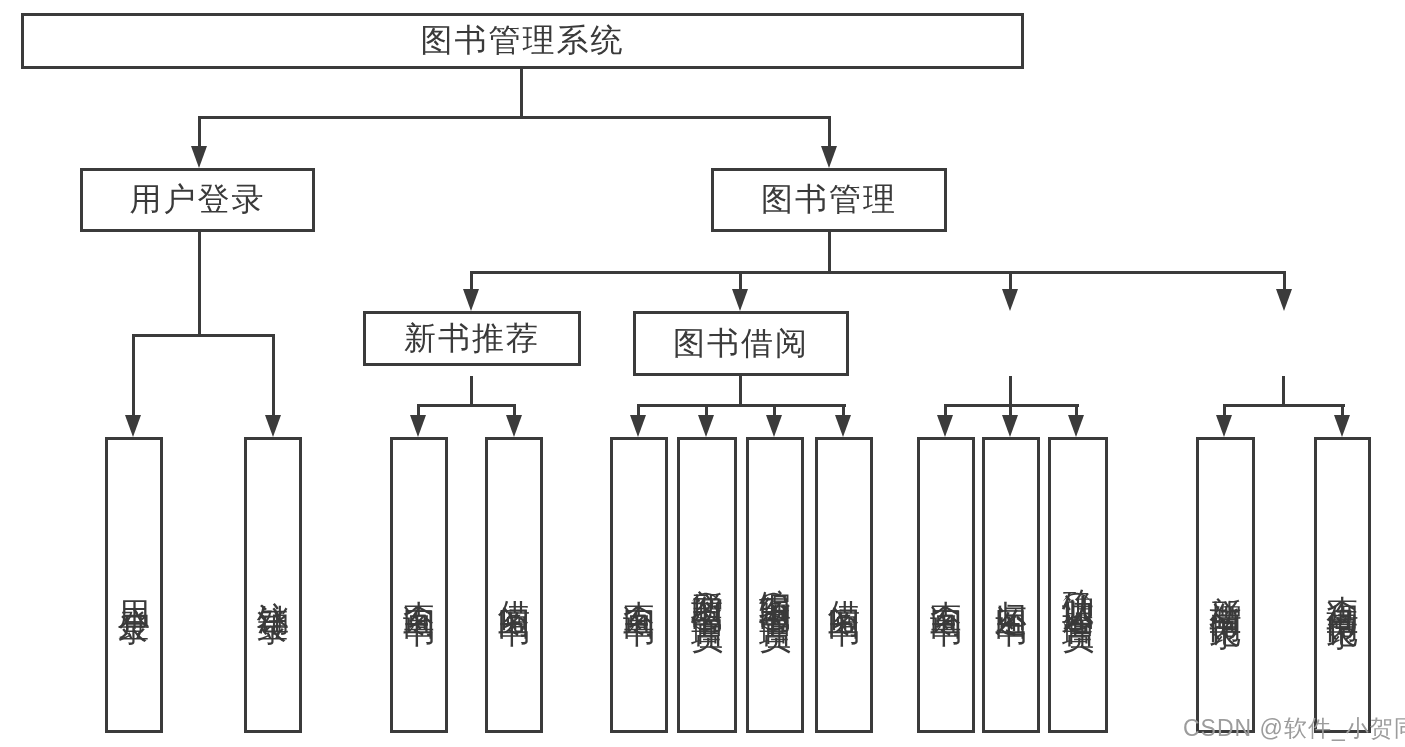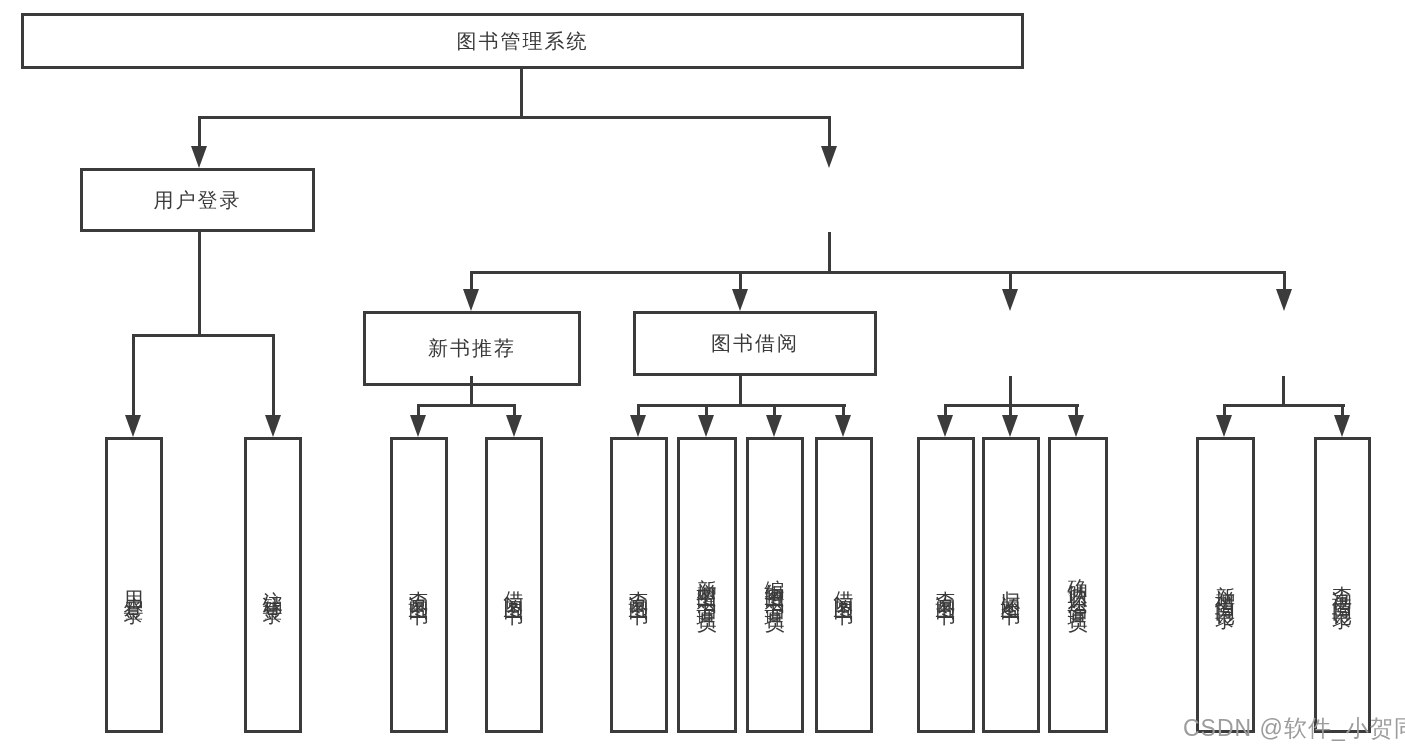--- a/index.html
+++ b/index.html
@@ -3,21 +3,21 @@
 <meta charset="utf-8">
 <style>
   html,body{margin:0;padding:0;background:#ffffff;}
   .canvas{
     position:relative;width:1405px;height:747px;background:#ffffff;
     font-family:"Liberation Sans","DejaVu Sans",sans-serif;color:#3a3a3a;overflow:hidden;
   }
   .node{
     position:absolute;box-sizing:border-box;border:3px solid #3b3b3b;background:#ffffff;
     display:flex;align-items:center;justify-content:center;
-    font-size:20px;letter-spacing:2px;white-space:nowrap;
+    font-size:32px;letter-spacing:2px;white-space:nowrap;
   }
   .leaf span{
     writing-mode:vertical-rl;text-orientation:mixed;
     letter-spacing:5px;line-height:1.1;
   }
   .hline,.vline{position:absolute;background:#3b3b3b;}
   .hline{height:3px;}
   .vline{width:3px;}
   .arrow{
     position:absolute;width:0;height:0;
@@ -35,26 +35,29 @@
 <div class="canvas">
 
   <div class="node" style="left:21px;top:13px;width:1003px;height:56px;">
     <span>图书管理系统</span>
   </div>
 
   <div class="node" style="left:80px;top:168px;width:235px;height:64px;">
     <span>用户登录</span>
   </div>
 
+  <div class="node" style="left:711px;top:168px;width:236px;height:64px;">
+    <span>图书管理</span>
+  </div>
 
-  <div class="node" style="left:363px;top:311px;width:218px;height:75px;">
+  <div class="node" style="left:363px;top:311px;width:218px;height:55px;">
     <span>新书推荐</span>
   </div>
 
-  <div class="node" style="left:633px;top:311px;width:244px;height:65px;">
+  <div class="node" style="left:633px;top:311px;width:216px;height:65px;">
     <span>图书借阅</span>
   </div>
 
 
 
   <div class="node leaf" style="left:105px;top:437px;width:58px;height:296px;">
     <span>用户登录</span>
   </div>
   <div class="node leaf" style="left:244px;top:437px;width:58px;height:296px;">
     <span>注销登录</span>

